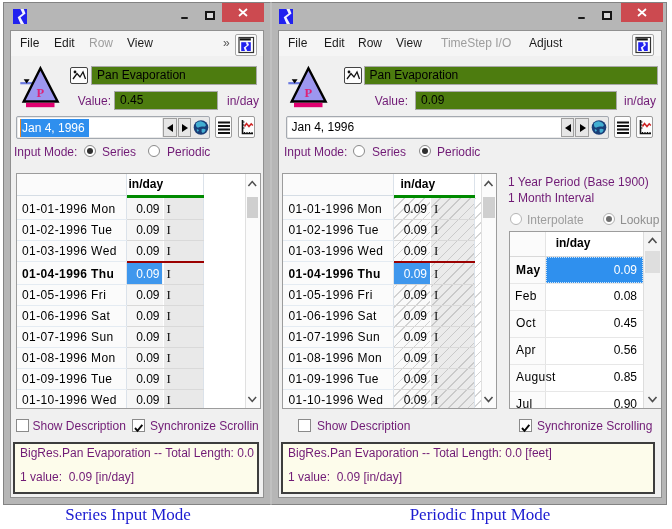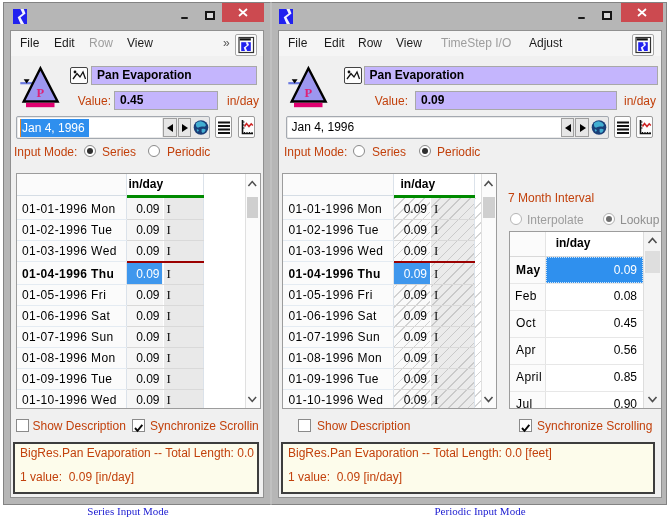--- a/index.html
+++ b/index.html
@@ -4,41 +4,41 @@
 <style>
 html,body{margin:0;padding:0;background:#ffffff;}
 body{width:672px;height:529px;position:relative;overflow:hidden;
      font-family:"Liberation Sans",sans-serif;-webkit-font-smoothing:antialiased;}
 .abs{position:absolute;}
 .win{position:absolute;background:#b6b6b6;border:1px solid #838383;box-sizing:border-box;}
 .client{position:absolute;background:#f0f0f0;border:1px solid #909090;box-sizing:border-box;overflow:hidden;}
 .menubar{position:absolute;left:0;top:0;right:0;height:25px;background:#f5f5f5;}
 .mi{position:absolute;top:5px;font-size:12px;color:#1b1b1b;}
 .titletxt{position:absolute;top:5px;font-size:13px;color:#2e2e2e;white-space:nowrap;letter-spacing:0.35px;}
-.fld{position:absolute;background:#c4b5fd;border:1px solid #a8a8a8;box-sizing:border-box;
-     font-size:12px;color:#000;font-weight:bold;}
-.lbl{position:absolute;font-size:12px;color:#c2410c;white-space:nowrap;}
+.fld{position:absolute;background:#4d7c0f;border:1px solid #a8a8a8;box-sizing:border-box;
+     font-size:12px;color:#000;}
+.lbl{position:absolute;font-size:12px;color:#701a75;white-space:nowrap;}
 .btng{position:absolute;background:#e4e4e4;border:1px solid #9f9f9f;box-sizing:border-box;}
 .btnw{position:absolute;background:#fdfdfd;border:1px solid #9b9b9b;border-radius:2px;box-sizing:border-box;}
 .radio{position:absolute;width:12px;height:12px;border:1px solid #8a8a8a;border-radius:50%;
        background:#fff;box-sizing:border-box;}
 .radio.on:after{content:"";position:absolute;left:2px;top:2px;width:6px;height:6px;
        border-radius:50%;background:#2f2f2f;}
 .radio.on2:after{content:"";position:absolute;left:2px;top:2px;width:6px;height:6px;
        border-radius:50%;background:#6e6e6e;}
 .cb{position:absolute;width:13px;height:13px;border:1px solid #8a8a8a;background:#fff;box-sizing:border-box;}
 .tbl{position:absolute;background:#ffffff;border:1px solid #9c9c9c;box-sizing:border-box;}
 .mindash{position:absolute;background:#1a1a1a;border-radius:1px;}
 .maxbox{position:absolute;border:2px solid #161616;background:#d9d9d9;box-sizing:border-box;}
 .closeb{position:absolute;background:#cc4a50;}
 .rowlbl{position:absolute;font-size:12px;color:#000;white-space:nowrap;letter-spacing:0.4px;}
 .val{position:absolute;font-size:12px;color:#000;text-align:right;}
 .flagI{position:absolute;font-size:13px;font-family:"Liberation Serif",serif;color:#111;}
 .hsep{position:absolute;height:1px;}
-.caption{position:absolute;font-family:"Liberation Serif",serif;font-size:11px;color:#1b1bd1;
+.caption{position:absolute;font-family:"Liberation Serif",serif;font-size:17px;color:#1b1bd1;
          text-align:center;white-space:nowrap;}
 .grayed{color:#9d9d9d;}
 </style>
 </head>
 <body>
 
 <div class="win" style="left:3px;top:2px;width:268px;height:503px;border-right-color:#c0c0c0;">
   <div id="L" style="position:absolute;left:0;top:0;right:0;bottom:0;">
 
     <svg class="abs" style="left:9px;top:6px" width="14" height="15" viewBox="0 0 14 15">
@@ -363,21 +363,22 @@
 <div class="abs" style="left:198px;top:0;width:15px;height:234px;background:#fbfbfb;border-left:1px solid #e0e0e0;box-sizing:border-box;"></div>
 <svg class="abs" style="left:199px;top:3px;" width="13" height="14" viewBox="0 0 13 14">
             <path d="M2.5 9 L6.5 4.5 L10.5 9" stroke="#4d4d4d" stroke-width="1.6" fill="none"></path>
           </svg>
 <div class="abs" style="left:199.5px;top:22.5px;width:12px;height:21px;background:#cfcfcf;"></div>
 <svg class="abs" style="left:199px;top:218px;" width="13" height="14" viewBox="0 0 13 14">
             <path d="M2.5 5 L6.5 9.5 L10.5 5" stroke="#4d4d4d" stroke-width="1.6" fill="none"></path>
           </svg>
 </div>
 
-      <div class="lbl" style="left:229px;top:160px;">7 Month Interval</div>
+      <div class="lbl" style="left:229px;top:144px;">1 Year Period (Base 1900)</div>
+      <div class="lbl" style="left:229px;top:160px;">1 Month Interval</div>
       <div class="radio" style="left:231px;top:182px;border-color:#b5b5b5;"></div>
       <div class="lbl grayed" style="left:248px;top:182px;">Interpolate</div>
       <div class="radio on2" style="left:324px;top:182px;border-color:#b0b0b0;"></div>
       <div class="lbl" style="left:341px;top:182px;color:#8f8f8f;">Lookup</div>
 
       <div class="tbl" style="left:230px;top:200px;width:154px;height:178px;" id="PT">
 <div class="abs" style="left:0;top:0;width:35px;height:176px;background:#fbfbfb;"></div>
 <div class="abs" style="left:35px;top:4px;width:56px;text-align:center;font-size:12px;font-weight:bold;">in/day</div>
 <div class="abs" style="left:35px;top:0;width:1px;height:176px;background:#e4e4e4;"></div>
 <div class="hsep" style="left:0;top:23.5px;width:133px;background:#d9d9d9;"></div>
@@ -387,21 +388,21 @@
 <div class="hsep" style="left:0;top:51.4px;width:133px;background:#e7e7e7;"></div>
 <div class="rowlbl" style="left:5px;top:57.4px;font-weight:normal;">Feb</div>
 <div class="val" style="left:35px;top:57.4px;width:92px;">0.08</div>
 <div class="hsep" style="left:0;top:78.3px;width:133px;background:#e7e7e7;"></div>
 <div class="rowlbl" style="left:6px;top:84.3px;font-weight:normal;">Oct</div>
 <div class="val" style="left:35px;top:84.3px;width:92px;">0.45</div>
 <div class="hsep" style="left:0;top:105.2px;width:133px;background:#e7e7e7;"></div>
 <div class="rowlbl" style="left:6px;top:111.2px;font-weight:normal;">Apr</div>
 <div class="val" style="left:35px;top:111.2px;width:92px;">0.56</div>
 <div class="hsep" style="left:0;top:132.1px;width:133px;background:#e7e7e7;"></div>
-<div class="rowlbl" style="left:6px;top:138.1px;font-weight:normal;">April</div>
+<div class="rowlbl" style="left:6px;top:138.1px;font-weight:normal;">August</div>
 <div class="val" style="left:35px;top:138.1px;width:92px;">0.85</div>
 <div class="hsep" style="left:0;top:159.0px;width:133px;background:#e7e7e7;"></div>
 <div class="rowlbl" style="left:6px;top:165.0px;font-weight:normal;">Jul</div>
 <div class="val" style="left:35px;top:165.0px;width:92px;">0.90</div>
 <div class="abs" style="left:133px;top:0;width:19px;height:176px;background:#f4f4f4;border-left:1px solid #dddddd;box-sizing:border-box;"></div>
 <svg class="abs" style="left:135px;top:2px;" width="15" height="14" viewBox="0 0 13 14">
             <path d="M2.5 9 L6.5 4.5 L10.5 9" stroke="#4d4d4d" stroke-width="1.6" fill="none"></path>
           </svg>
 <div class="abs" style="left:135px;top:19px;width:15px;height:22px;background:#dedede;"></div>
 <svg class="abs" style="left:135px;top:160px;" width="15" height="14" viewBox="0 0 13 14">

